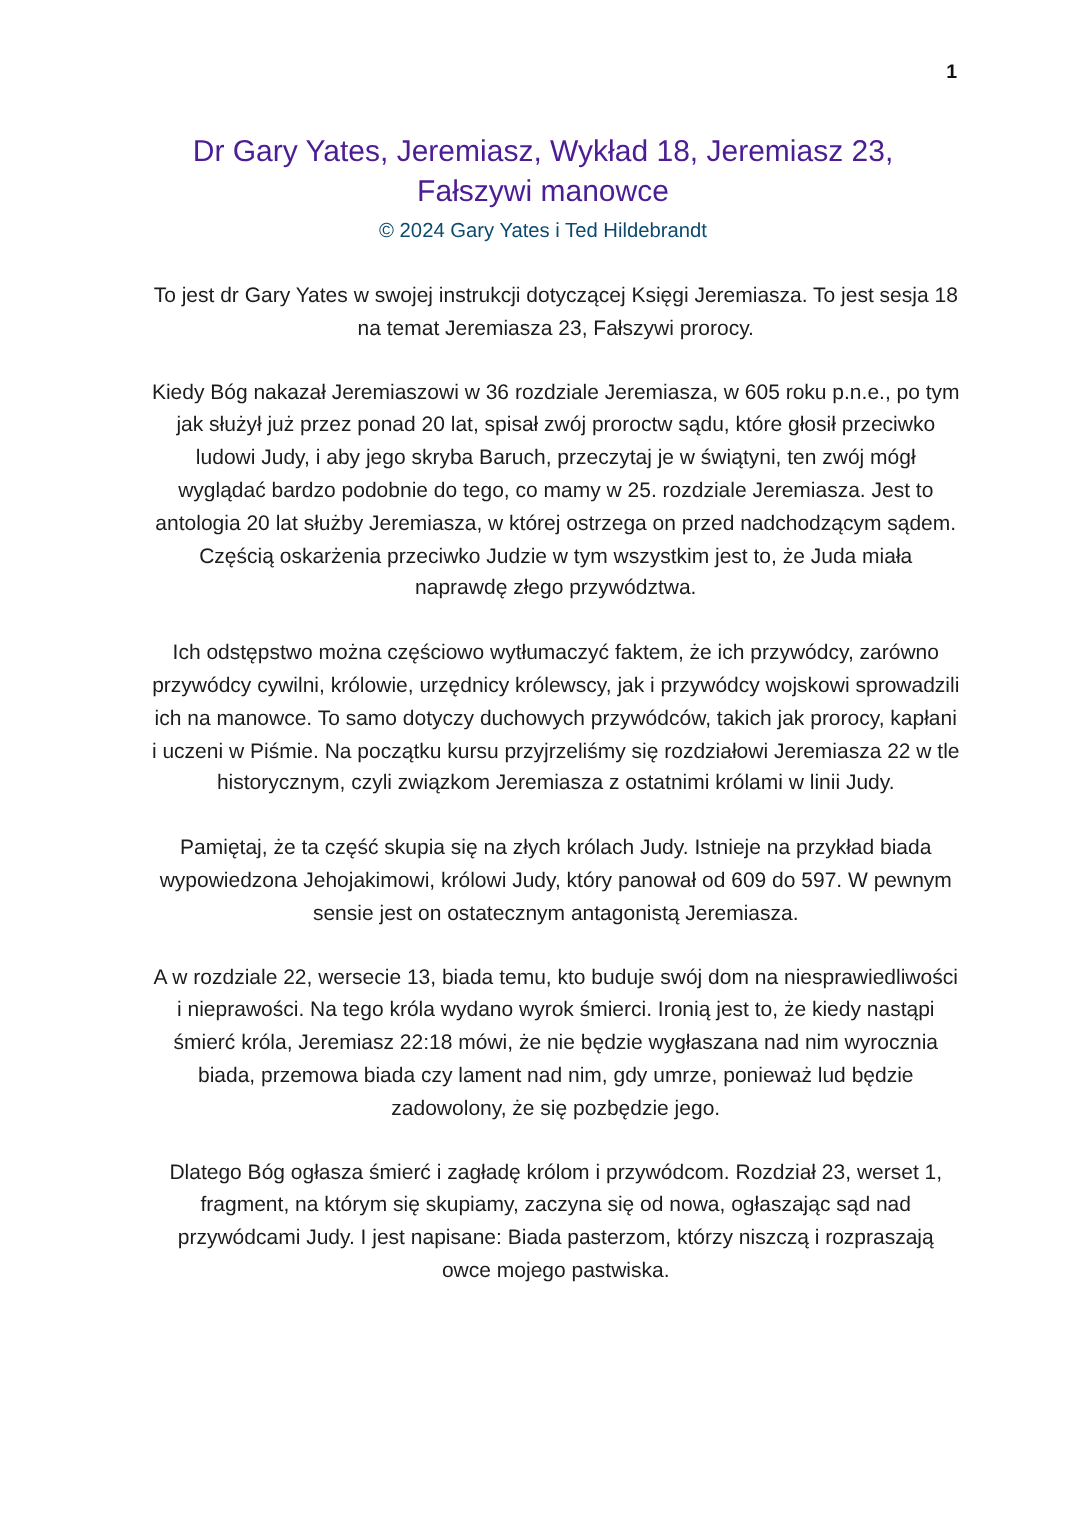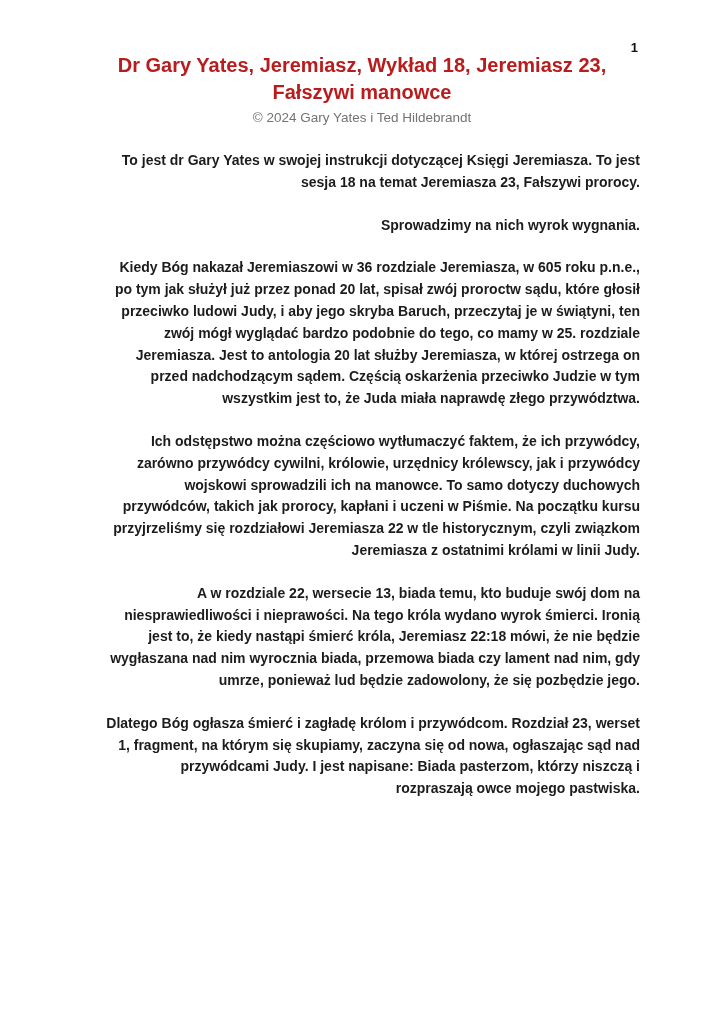--- a/index.html
+++ b/index.html
@@ -20,66 +20,66 @@
   }
   .page-number {
     position: absolute;
     top: 40px;
     right: 86px;
     font-size: 13px;
     font-weight: 700;
     color: #111111;
   }
   .title {
-    margin: 52px 60px 0 60px;
+    margin: 88px 60px 0 60px;
     text-align: center;
     font-size: 20px;
     line-height: 27px;
-    font-weight: 700;
-    color: #b91c1c;
+    font-weight: 400;
+    color: #4c1d95;
   }
   .title .title-line {
     display: block;
   }
   .copyright {
     margin-top: 3px;
     text-align: center;
     font-size: 13.5px;
     line-height: 18px;
     font-weight: 400;
-    color: #737373;
+    color: #0c4a6e;
   }
   .body-text {
     margin: 23px 84px 0 86px;
   }
   .body-text p {
     margin: 0 0 21px 15px;
     font-size: 14px;
     line-height: 21.8px;
-    font-weight: 700;
+    font-weight: 400;
     color: #1c1c1c;
-    text-align: right;
+    text-align: center;
   }
 </style>
 </head>
 <body>
 
 <div class="page">
 
   <div class="page-number">1</div>
 
   <h1 class="title">
     <span class="title-line">Dr Gary Yates, Jeremiasz, Wykład 18, Jeremiasz 23,</span>
     <span class="title-line">Fałszywi manowce</span>
   </h1>
 
   <div class="copyright">© 2024 Gary Yates i Ted Hildebrandt</div>
 
   <div class="body-text">
     <p>To jest dr Gary Yates w swojej instrukcji dotyczącej Księgi Jeremiasza. To jest sesja 18 na temat Jeremiasza 23, Fałszywi prorocy.</p>
-    <p>Sprowadzimy na nich wyrok wygnania.</p>
     <p>Kiedy Bóg nakazał Jeremiaszowi w 36 rozdziale Jeremiasza, w 605 roku p.n.e., po tym jak służył już przez ponad 20 lat, spisał zwój proroctw sądu, które głosił przeciwko ludowi Judy, i aby jego skryba Baruch, przeczytaj je w świątyni, ten zwój mógł wyglądać bardzo podobnie do tego, co mamy w 25. rozdziale Jeremiasza. Jest to antologia 20 lat służby Jeremiasza, w której ostrzega on przed nadchodzącym sądem. Częścią oskarżenia przeciwko Judzie w tym wszystkim jest to, że Juda miała naprawdę złego przywództwa.</p>
     <p>Ich odstępstwo można częściowo wytłumaczyć faktem, że ich przywódcy, zarówno przywódcy cywilni, królowie, urzędnicy królewscy, jak i przywódcy wojskowi sprowadzili ich na manowce. To samo dotyczy duchowych przywódców, takich jak prorocy, kapłani i uczeni w Piśmie. Na początku kursu przyjrzeliśmy się rozdziałowi Jeremiasza 22 w tle historycznym, czyli związkom Jeremiasza z ostatnimi królami w linii Judy.</p>
+    <p>Pamiętaj, że ta część skupia się na złych królach Judy. Istnieje na przykład biada wypowiedzona Jehojakimowi, królowi Judy, który panował od 609 do 597. W pewnym sensie jest on ostatecznym antagonistą Jeremiasza.</p>
     <p>A w rozdziale 22, wersecie 13, biada temu, kto buduje swój dom na niesprawiedliwości i nieprawości. Na tego króla wydano wyrok śmierci. Ironią jest to, że kiedy nastąpi śmierć króla, Jeremiasz 22:18 mówi, że nie będzie wygłaszana nad nim wyrocznia biada, przemowa biada czy lament nad nim, gdy umrze, ponieważ lud będzie zadowolony, że się pozbędzie jego.</p>
     <p>Dlatego Bóg ogłasza śmierć i zagładę królom i przywódcom. Rozdział 23, werset 1, fragment, na którym się skupiamy, zaczyna się od nowa, ogłaszając sąd nad przywódcami Judy. I jest napisane: Biada pasterzom, którzy niszczą i rozpraszają owce mojego pastwiska.</p>
   </div>
 
 </div>
 
 </body></html>

